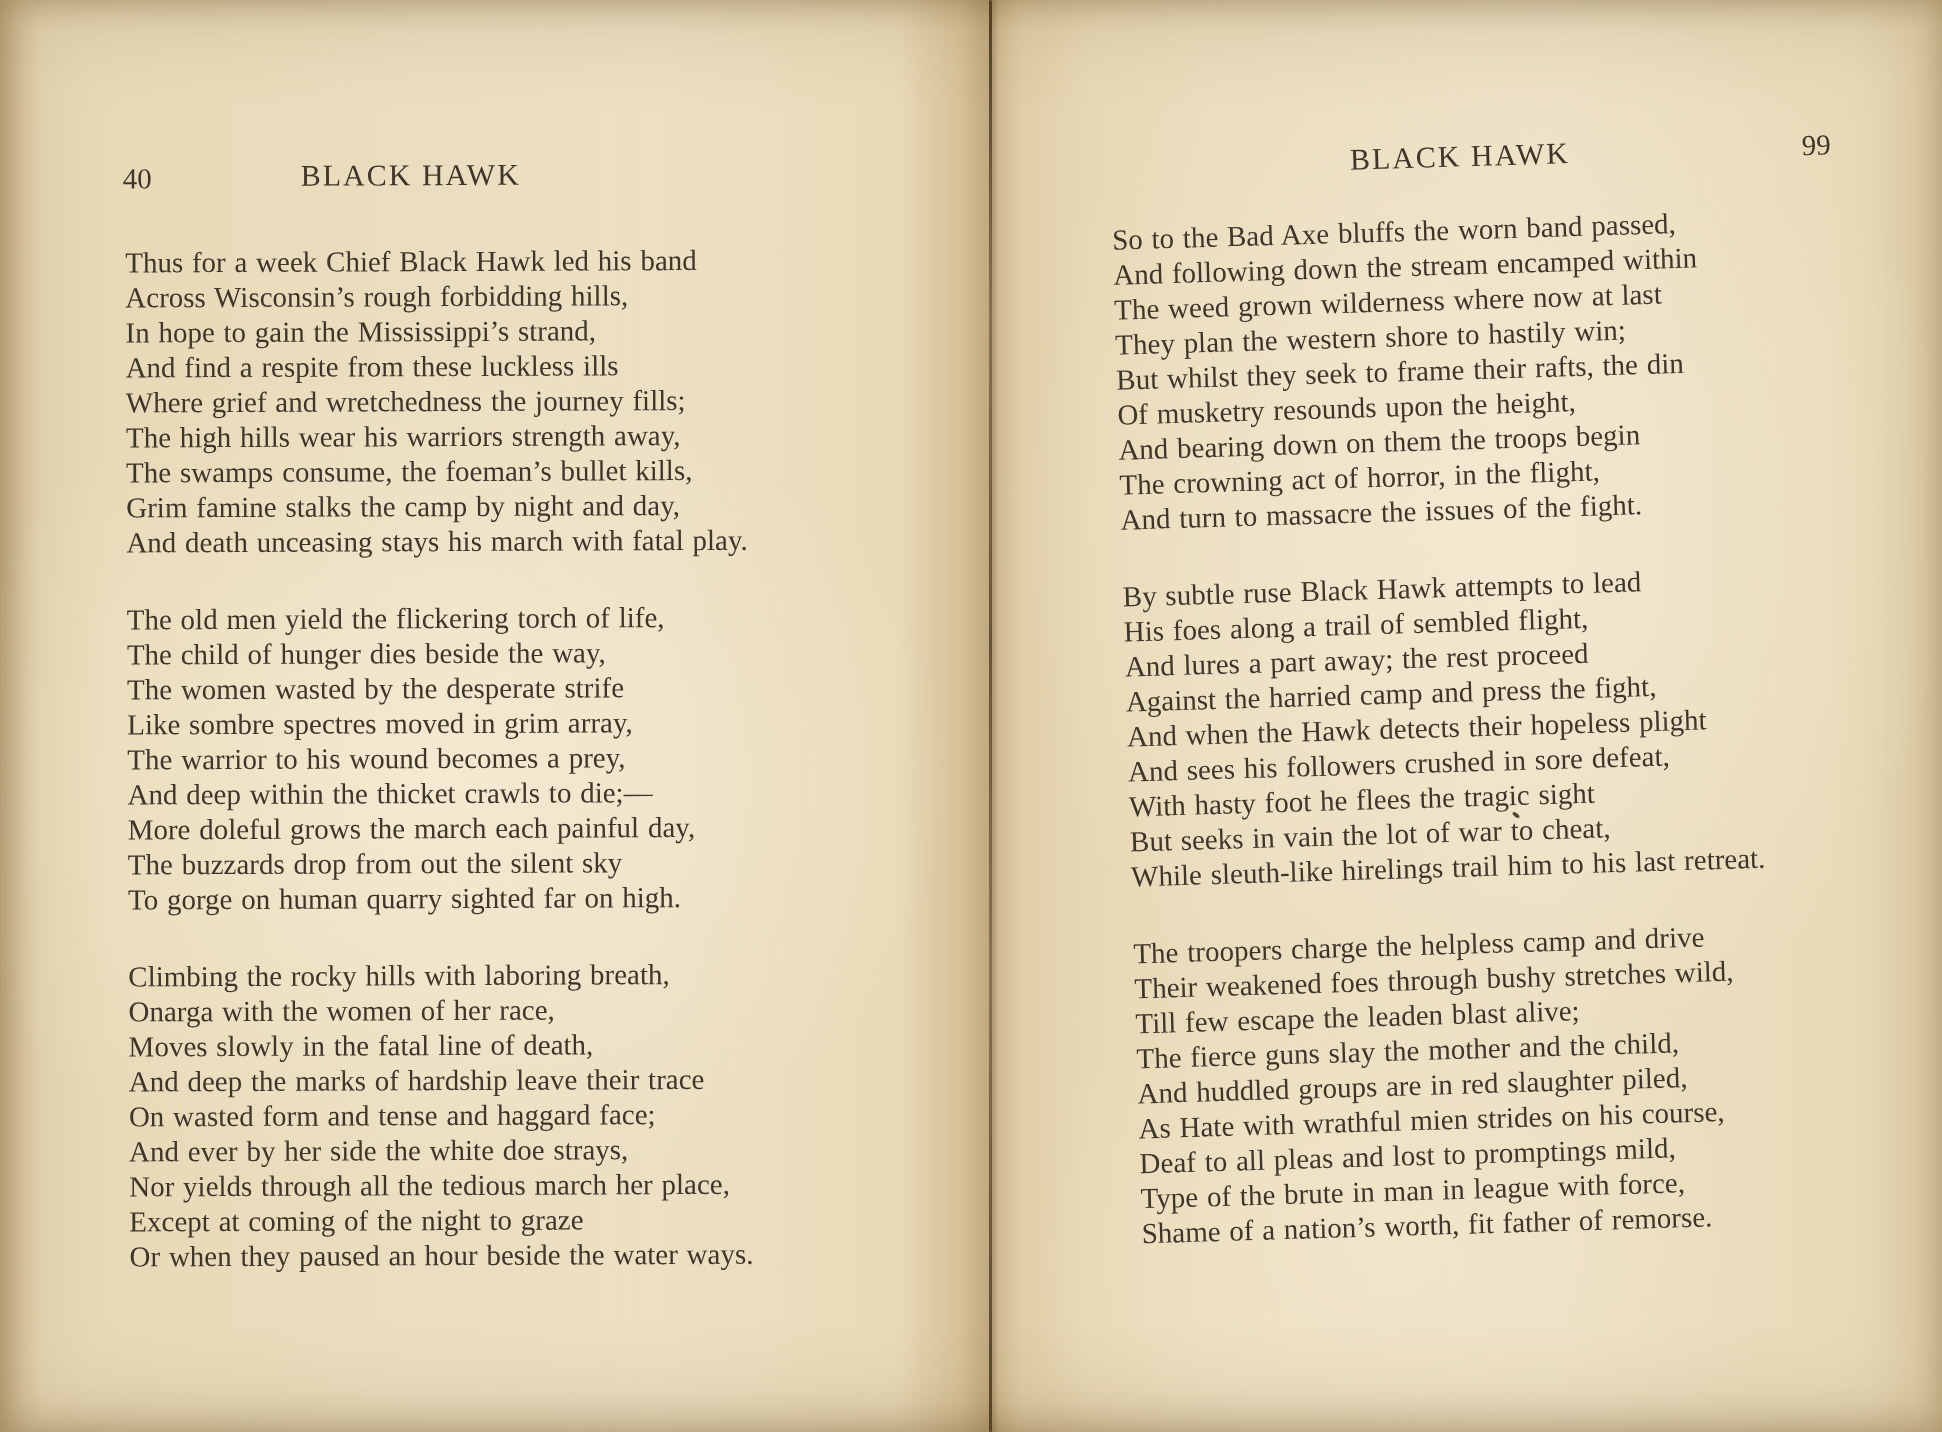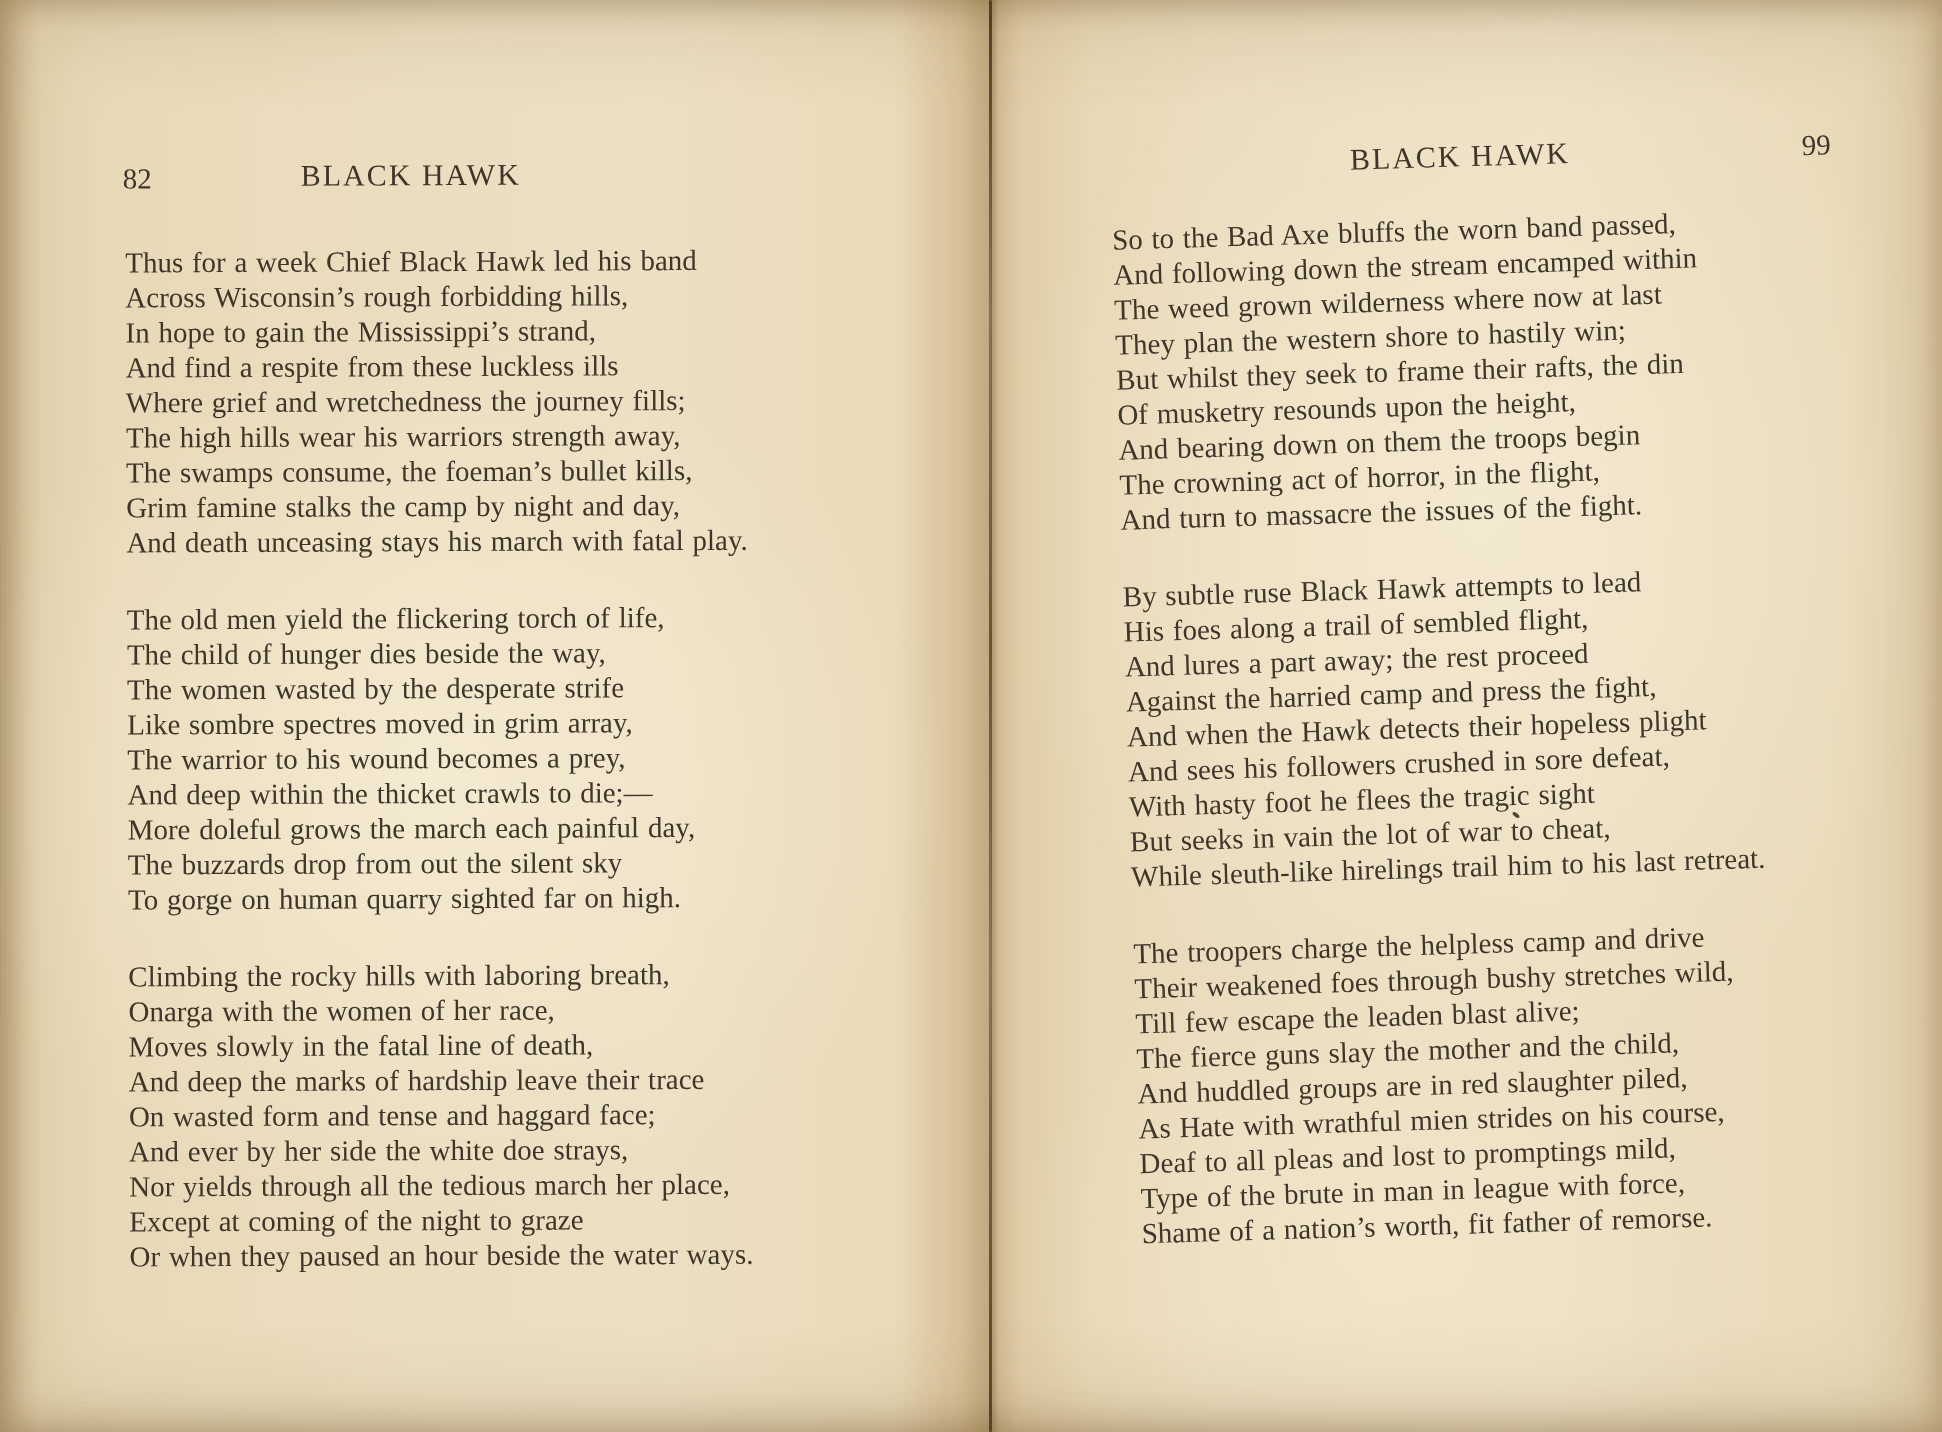--- a/index.html
+++ b/index.html
@@ -110,21 +110,21 @@
       inset 0 -14px 34px rgba(100,72,32,0.14),
       inset 0 10px 26px rgba(110,80,38,0.12);
   }
 </style>
 </head>
 <body>
 
 <div class="spread">
 
   <div class="left-block">
-    <span class="pagenum" style="left:122px; top:163px;">82</span>
+    <span class="pagenum" style="left:122px; top:163px;">40</span>
     <span class="runhead-title" style="left:410px; top:160px;">BLACK HAWK</span>
 
     <div class="poem" style="left:124px; top:246px;">
       <div class="stanza">
           <div class="line">Thus for a week Chief Black Hawk led his band</div>
           <div class="line">Across Wisconsin’s rough forbidding hills,</div>
           <div class="line">In hope to gain the Mississippi’s strand,</div>
           <div class="line">And find a respite from these luckless ills</div>
           <div class="line">Where grief and wretchedness the journey fills;</div>
           <div class="line">The high hills wear his warriors strength away,</div>

